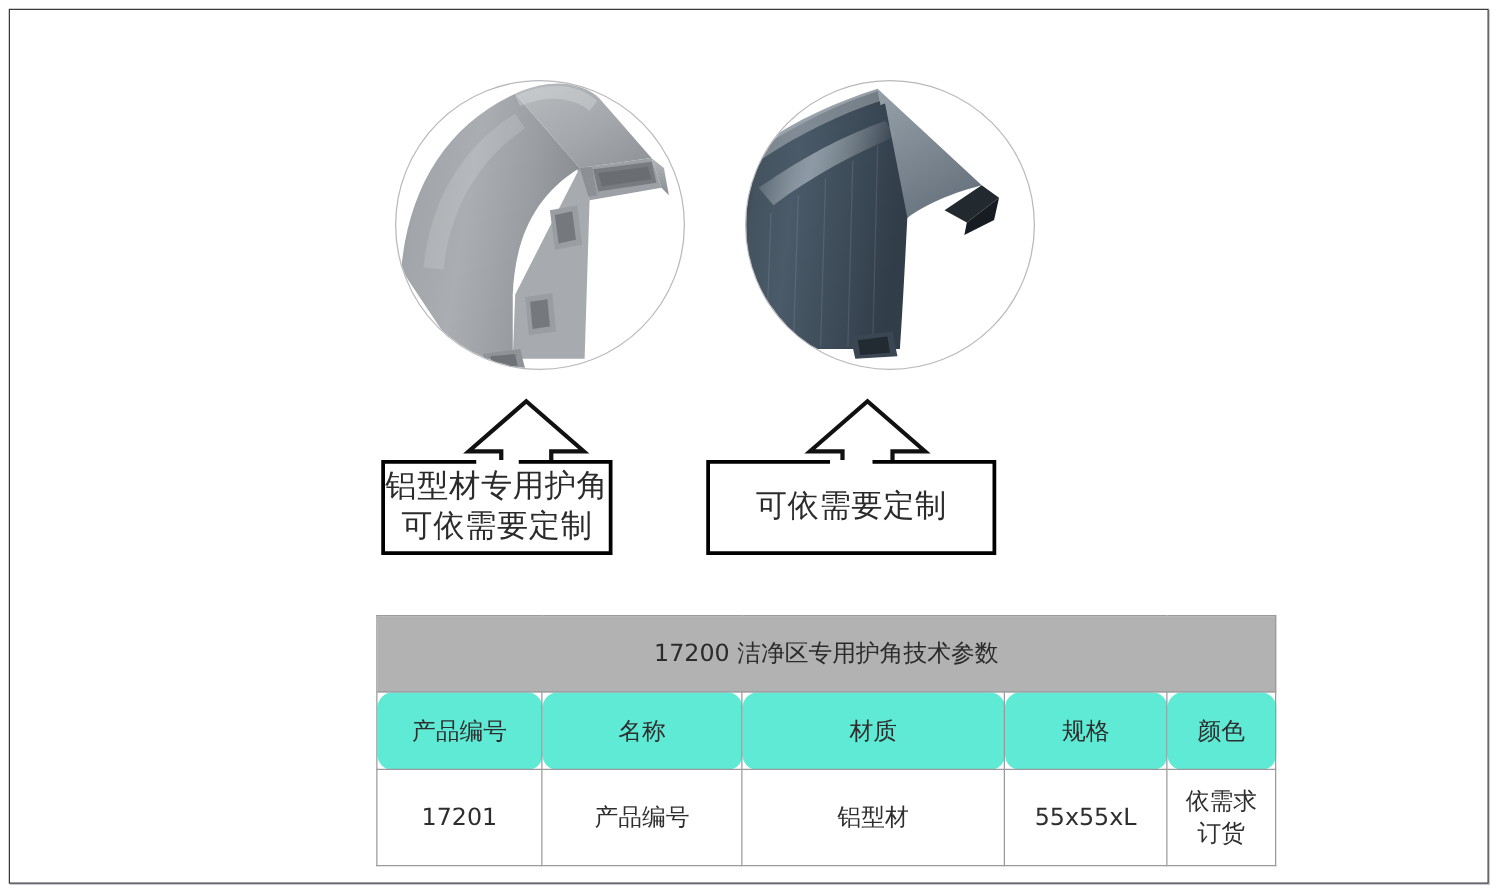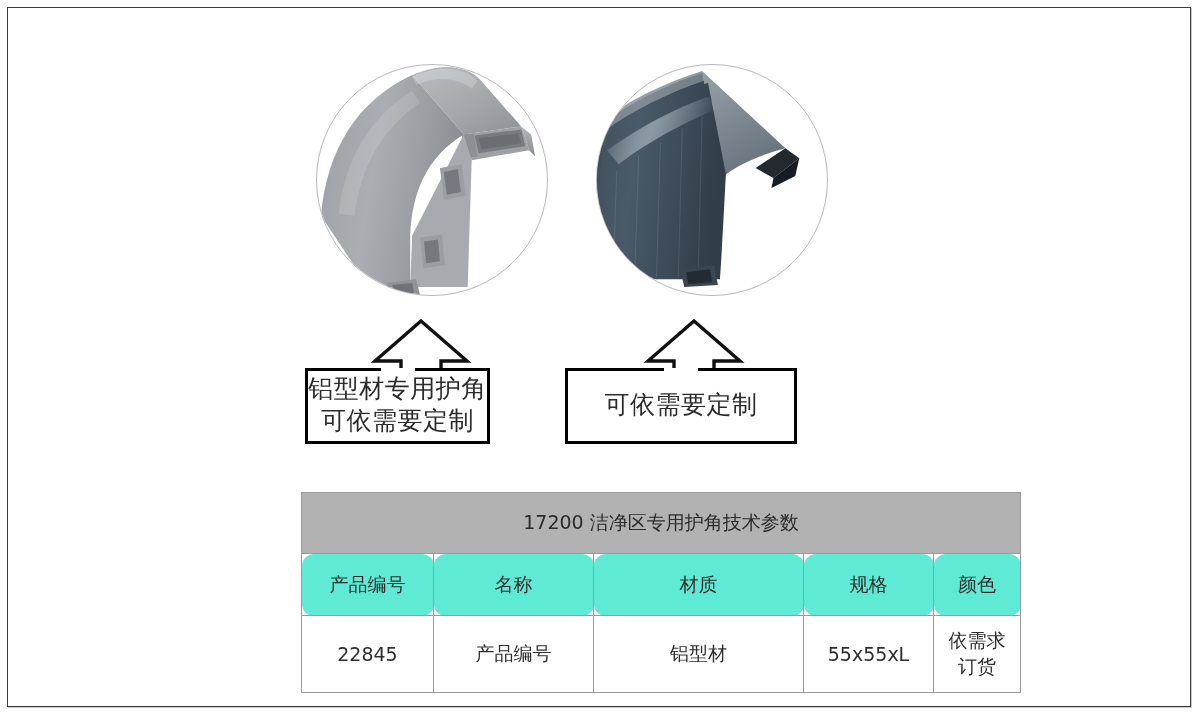--- a/index.html
+++ b/index.html
@@ -275,21 +275,21 @@
         <td colspan="5">17200 洁净区专用护角技术参数</td>
       </tr>
       <tr class="head-row">
         <td>产品编号</td>
         <td>名称</td>
         <td>材质</td>
         <td>规格</td>
         <td>颜色</td>
       </tr>
       <tr class="body-row">
-        <td>22845</td>
+        <td>17201</td>
         <td>产品编号</td>
         <td>铝型材</td>
         <td>55x55xL</td>
         <td>依需求订货</td>
       </tr>
     </tbody>
   </table>
 
 </div>
 

